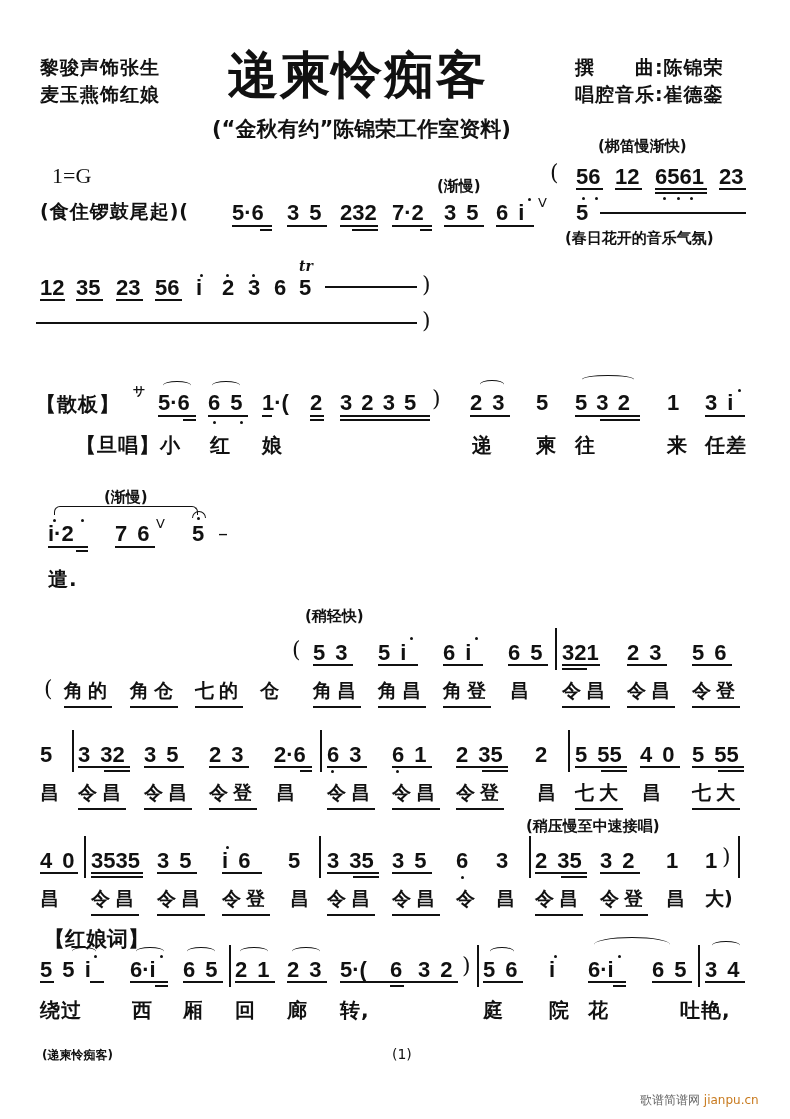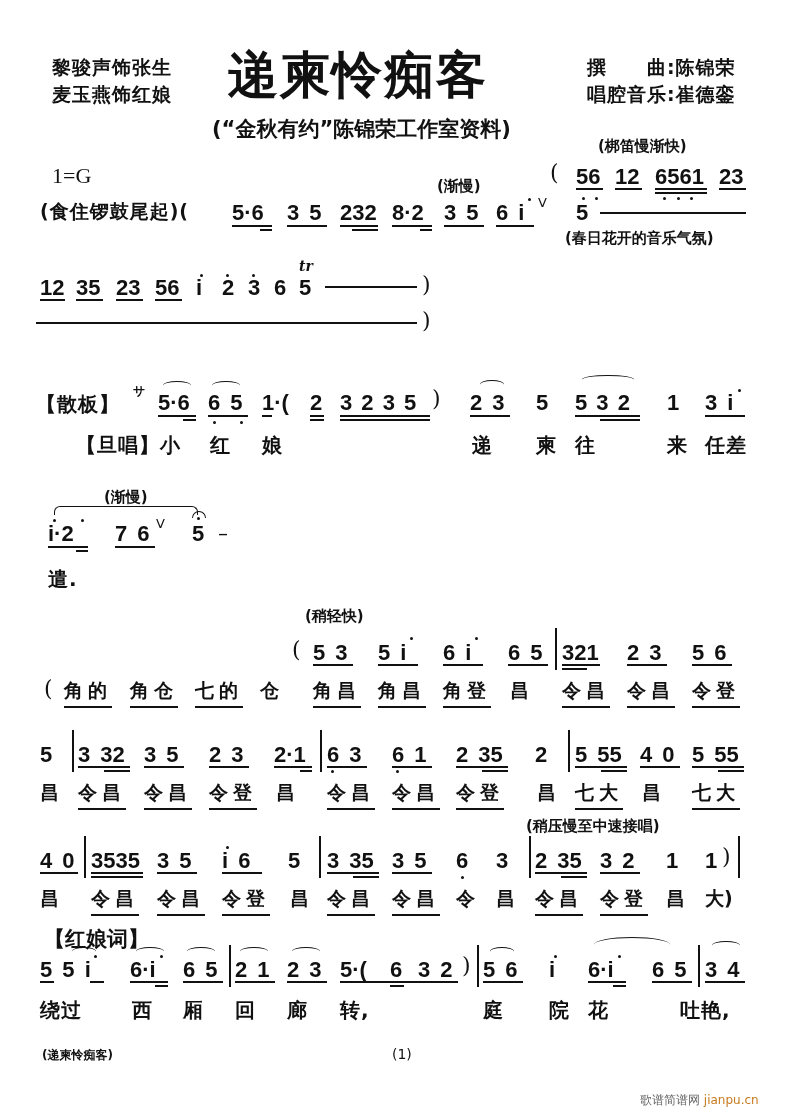--- a/index.html
+++ b/index.html
@@ -1,19 +1,19 @@
 <!DOCTYPE html>
 <html><head>
 <meta charset="utf-8">
 <style>
   html, body { margin: 0; padding: 0; background: #ffffff; }
   body { width: 790px; height: 1119px; position: relative; overflow: hidden;
          font-family: "DejaVu Sans", sans-serif; color: #111; }
   .abs { position: absolute; white-space: nowrap; }
-  .hdr { font-size: 19px; font-weight: bold; letter-spacing: 1px; margin-left: 12px; }
+  .hdr { font-size: 19px; font-weight: bold; letter-spacing: 1px; }
   .title { font-family: "DejaVu Serif", serif; font-size: 50px; font-weight: bold; letter-spacing: 2px; }
   .sub { font-size: 21px; font-weight: bold; }
   .note { font-size: 15px; font-weight: bold; }
   .key { font-family: "Liberation Serif", serif; font-size: 22px; }
   .paren { font-size: 22px; font-family: "DejaVu Serif", serif; }
   .lyr { font-size: 20px; font-weight: bold; letter-spacing: 1px; }
   .perc { font-size: 19px; font-weight: bold; }
   .g { position: absolute; font-family: "Liberation Sans", sans-serif; font-weight: bold; font-size: 22px; white-space: nowrap; }
   .u1 { border-bottom: 2px solid #111; padding-bottom: 2px; }
   .line { position: absolute; height: 1.5px; background: #111; }
@@ -54,21 +54,21 @@
 <div class="dot" style="left:582px;top:197px;"></div>
 <div class="dot" style="left:595px;top:197px;"></div>
 <div class="dot" style="left:663px;top:197px;"></div>
 <div class="dot" style="left:677px;top:197px;"></div>
 <div class="dot" style="left:690px;top:197px;"></div>
 
 <div class="abs lyr" style="left:40px;top:199px;font-size:19px;">(食住锣鼓尾起)(</div>
 <div class="g" style="left:232px;top:200px;">5·6</div>
 <div class="g" style="left:287px;top:200px;word-spacing:4px;">3 5</div>
 <div class="g" style="left:340px;top:200px;">232</div>
-<div class="g" style="left:392px;top:200px;">8·2</div>
+<div class="g" style="left:392px;top:200px;">7·2</div>
 <div class="g" style="left:444px;top:200px;word-spacing:4px;">3 5</div>
 <div class="g" style="left:496px;top:200px;word-spacing:4px;">6 i</div>
 <div class="abs" style="left:538px;top:195px;font-size:13px;">V</div>
 <div class="line" style="left:232px;top:225px;width:40px;"></div>
 <div class="line" style="left:260px;top:229px;width:12px;"></div>
 <div class="line" style="left:287px;top:225px;width:40px;"></div>
 <div class="line" style="left:340px;top:225px;width:38px;"></div>
 <div class="line" style="left:352px;top:229px;width:26px;"></div>
 <div class="line" style="left:392px;top:225px;width:40px;"></div>
 <div class="line" style="left:420px;top:229px;width:12px;"></div>
@@ -193,21 +193,21 @@
 <div class="abs perc" style="left:510px;top:678px;">昌</div>
 <div class="abs perc u1" style="left:562px;top:678px;letter-spacing:5px;">令昌</div>
 <div class="abs perc u1" style="left:627px;top:678px;letter-spacing:5px;">令昌</div>
 <div class="abs perc u1" style="left:692px;top:678px;letter-spacing:5px;">令登</div>
 
 <div class="g" style="left:40px;top:742px;">5</div>
 <div class="bar" style="left:72px;top:730px;height:42px;"></div>
 <div class="g" style="left:78px;top:742px;word-spacing:4px;">3 32</div>
 <div class="g" style="left:144px;top:742px;word-spacing:4px;">3 5</div>
 <div class="g" style="left:209px;top:742px;word-spacing:4px;">2 3</div>
-<div class="g" style="left:274px;top:742px;">2·1</div>
+<div class="g" style="left:274px;top:742px;">2·6</div>
 <div class="bar" style="left:320px;top:730px;height:42px;"></div>
 <div class="g" style="left:327px;top:742px;word-spacing:4px;">6 3</div>
 <div class="g" style="left:392px;top:742px;word-spacing:4px;">6 1</div>
 <div class="g" style="left:456px;top:742px;word-spacing:4px;">2 35</div>
 <div class="g" style="left:535px;top:742px;">2</div>
 <div class="bar" style="left:568px;top:730px;height:42px;"></div>
 <div class="g" style="left:575px;top:742px;word-spacing:4px;">5 55</div>
 <div class="g" style="left:640px;top:742px;word-spacing:4px;">4 0</div>
 <div class="g" style="left:692px;top:742px;word-spacing:4px;">5 55</div>
 <div class="line" style="left:78px;top:766px;width:52px;"></div>

